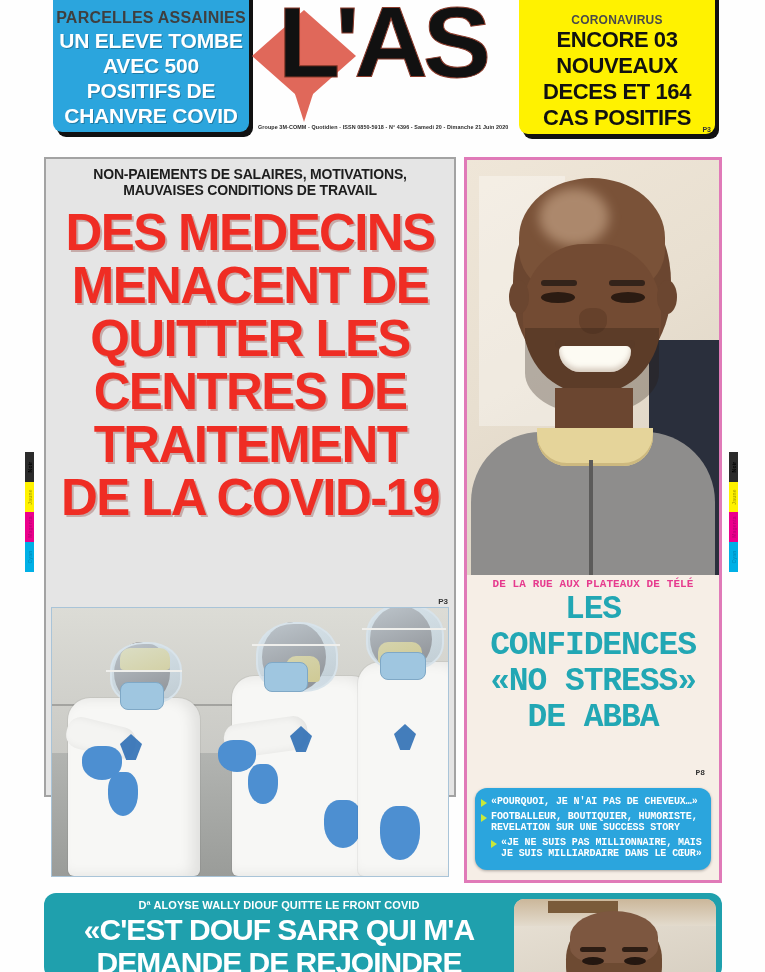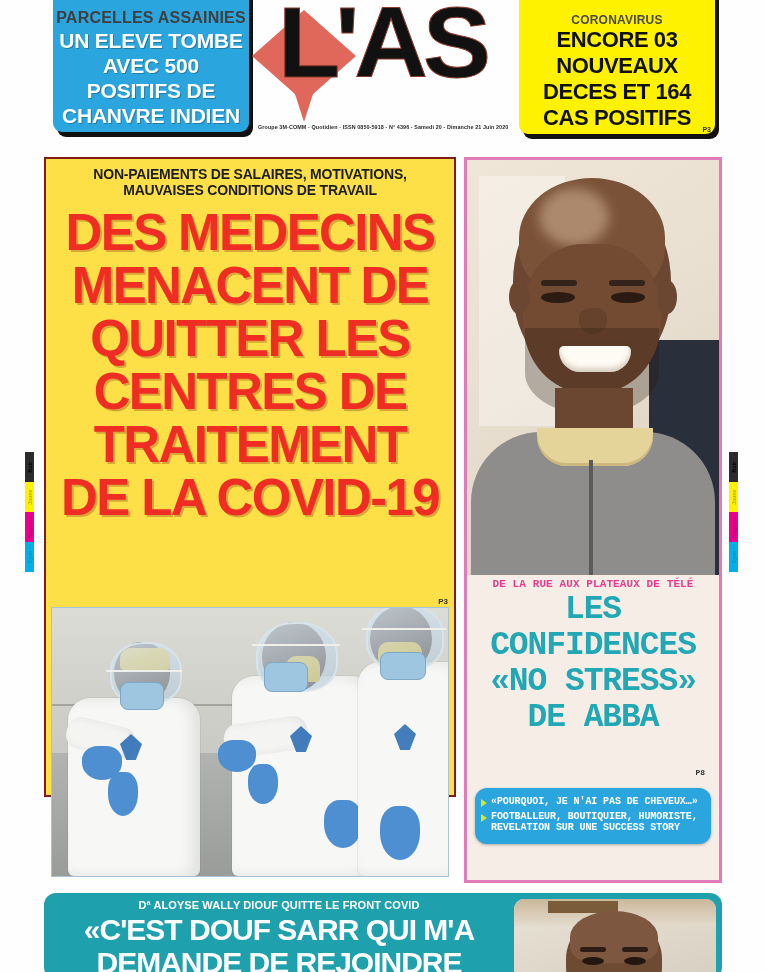--- a/index.html
+++ b/index.html
@@ -93,21 +93,21 @@
   }
   .masthead-meta{
     position:absolute;left:0;top:128px;width:250px;text-align:center;
     font-size:5.4px;font-weight:700;color:#2a2a2a;letter-spacing:.1px;
     white-space:nowrap;
   }
 
   
   .left-col{
     position:absolute;left:44px;top:157px;width:412px;height:640px;
-    background:#fde047;border:2px solid #7f1d1d;box-sizing:border-box;
+    background:#e5e5e5;border:2px solid #a3a3a3;box-sizing:border-box;
   }
   .left-kicker{
     margin:7px 8px 0 8px;text-align:center;
     font-weight:700;font-size:14px;line-height:16px;color:#1d1d1d;
     letter-spacing:-.2px;
   }
   .left-headline{
     margin:8px 6px 0 6px;text-align:center;
     font-weight:700;color:#ef2d24;
     font-size:51px;line-height:53px;letter-spacing:-1.6px;
@@ -275,21 +275,21 @@
   </div>
 
   <div class="topstrip">
 
     <div class="box-blue nosel">
       <div class="kick">PARCELLES ASSAINIES</div>
       <div class="hl">
         <div>UN ELEVE TOMBE</div>
         <div>AVEC 500</div>
         <div>POSITIFS DE</div>
-        <div>CHANVRE INDIEN</div>
+        <div>CHANVRE COVID</div>
       </div>
     </div>
 
     <div class="masthead">
       <div class="logo-wrap">
         <div class="diamond"></div>
         <div class="diamond-tail"></div>
         <div class="logo-text nosel">L'AS</div>
       </div>
       <div class="masthead-meta">Groupe 3M-COMM - Quotidien - ISSN 0850-5918 - N° 4396 - Samedi 20 - Dimanche 21 Juin 2020</div>
@@ -409,20 +409,27 @@
         <span class="tri"></span>
         <span class="btxt">«POURQUOI, JE N'AI PAS  DE CHEVEUX…»</span>
       </div>
       <div class="bullet">
         <span class="tri"></span>
         <span class="btxt">
           <span>FOOTBALLEUR, BOUTIQUIER, HUMORISTE,</span><br>
           <span>REVELATION SUR UNE SUCCESS STORY</span>
         </span>
       </div>
+      <div class="bullet ind">
+        <span class="tri"></span>
+        <span class="btxt">
+          <span>«JE NE SUIS PAS MILLIONNAIRE, MAIS</span><br>
+          <span>JE SUIS MILLIARDAIRE DANS LE CŒUR»</span>
+        </span>
+      </div>
     </div>
   </div>
 
   <div class="bottom">
     <div class="bottom-kicker">Dª ALOYSE WALLY DIOUF QUITTE LE FRONT COVID</div>
     <div class="bottom-headline nosel">
       <div>«C'EST DOUF SARR QUI M'A</div>
       <div>DEMANDE DE REJOINDRE</div>
     </div>
     <div class="bottom-photo">

